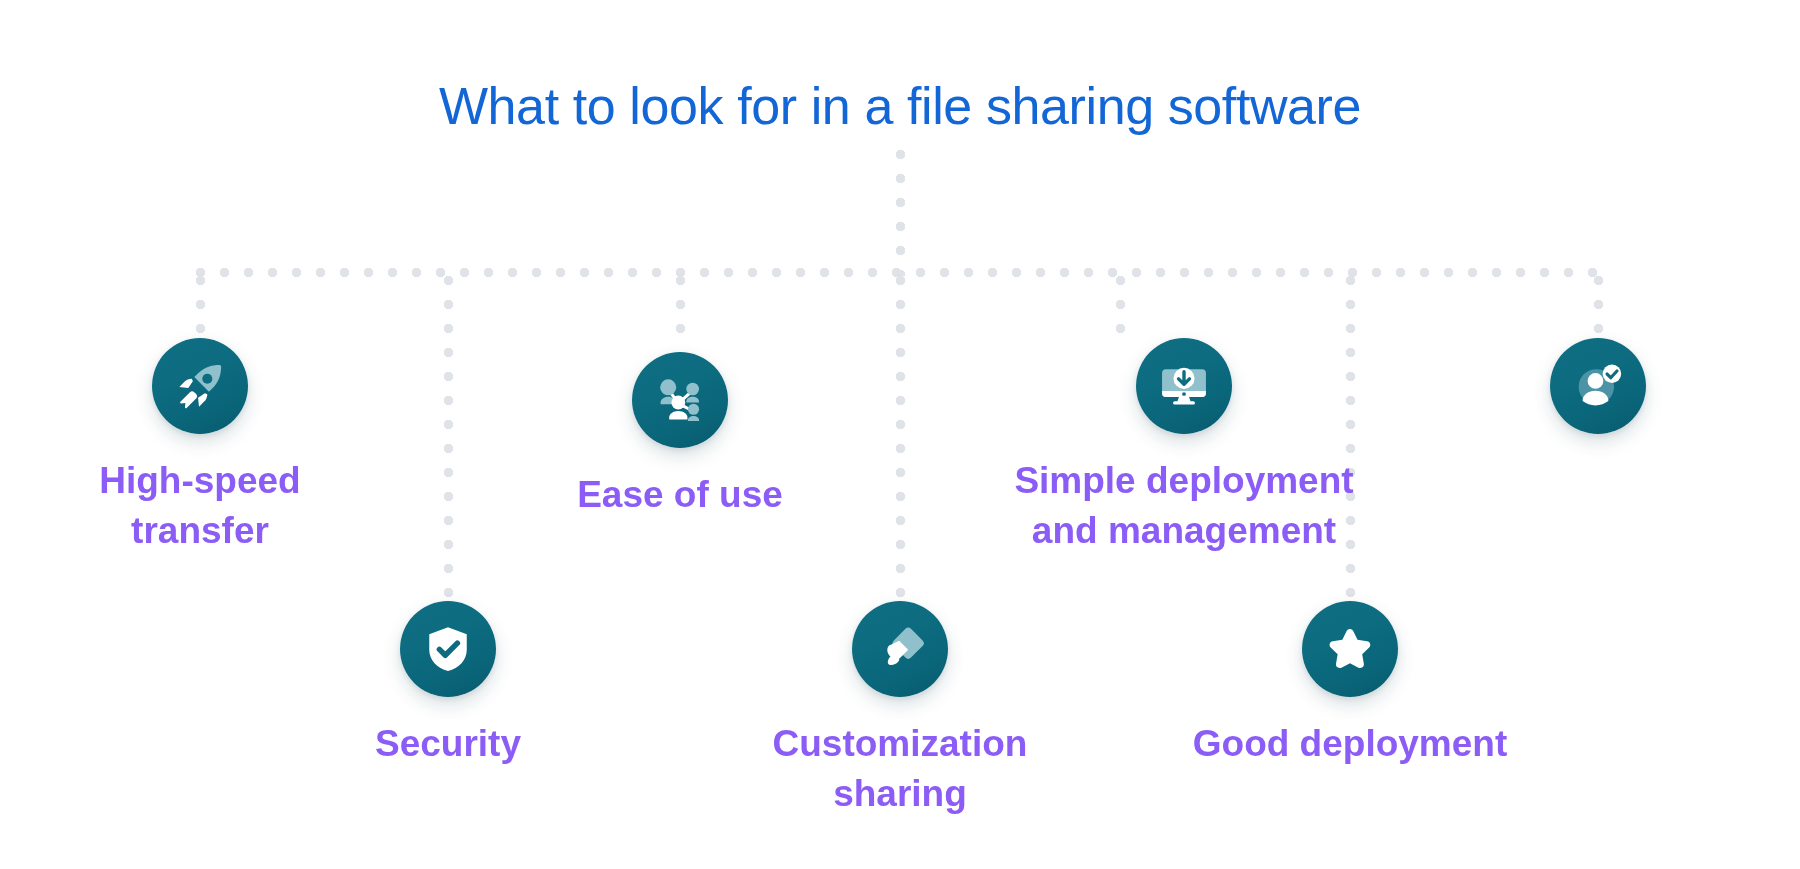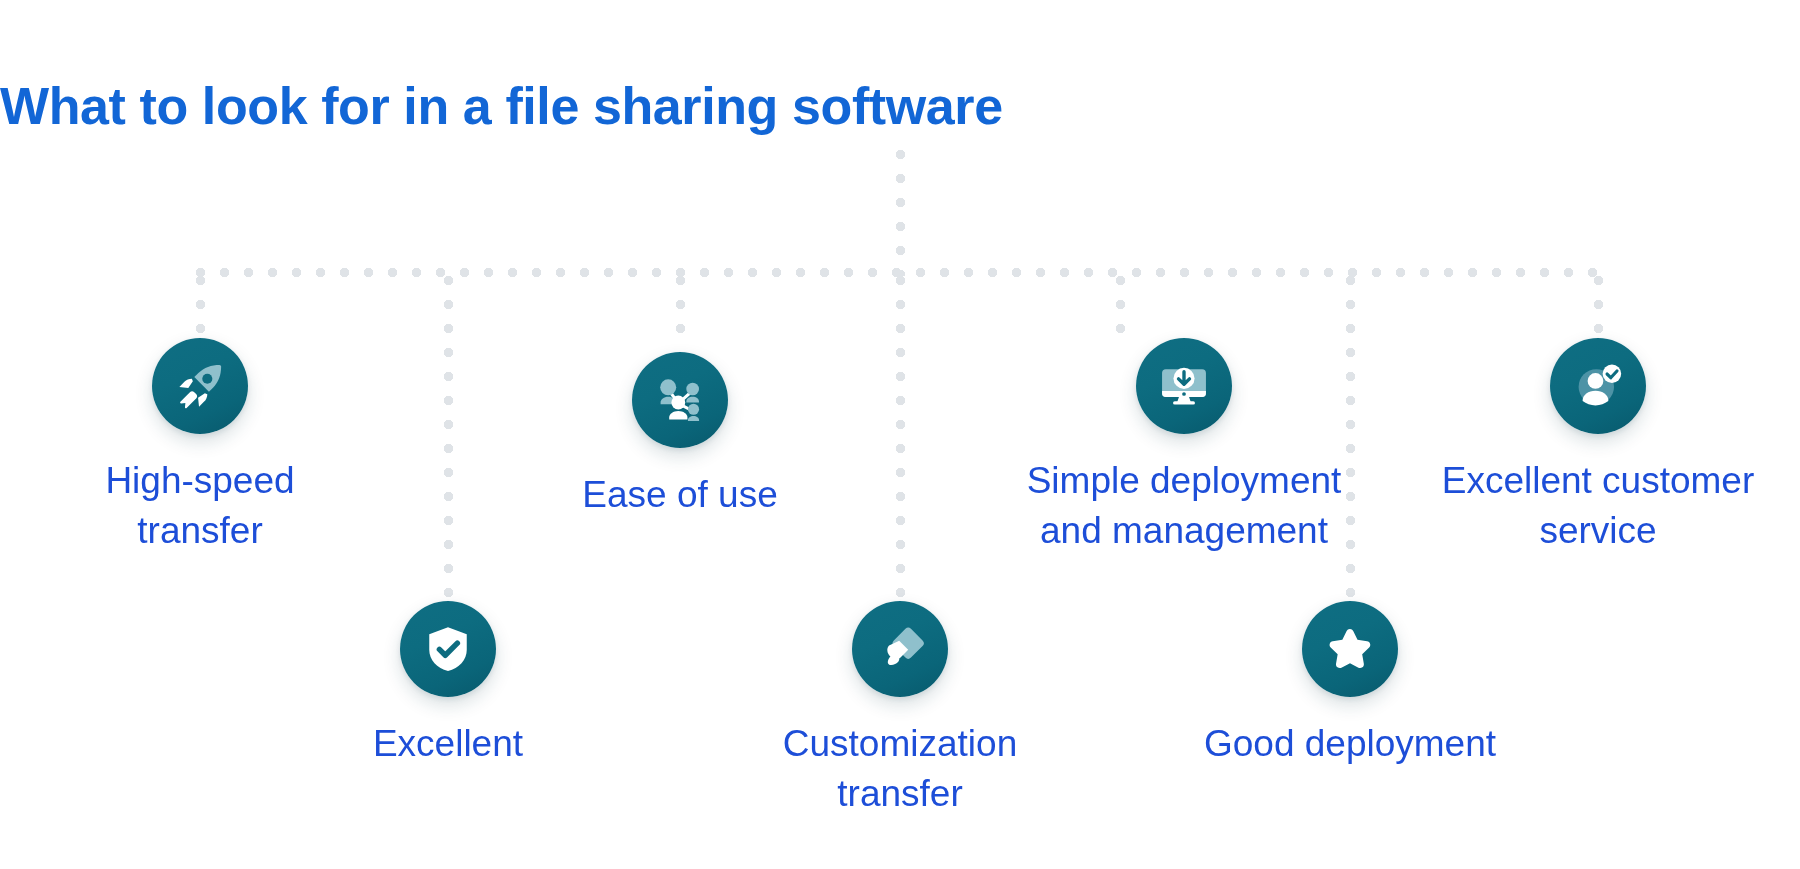--- a/index.html
+++ b/index.html
@@ -9,23 +9,23 @@
     font-family:"Liberation Sans", sans-serif;
     overflow:hidden;
     position:relative;
   }
 
   
   #infographic-title {
     position:absolute;
     left:0; right:0;
     top:78px;
-    text-align:left;
+    text-align:center;
     font-family:"Liberation Sans", sans-serif;
-    font-weight:bold;
+    font-weight:normal;
     font-size:52px;
     letter-spacing:-0.4px;
     color:#1266d6;
     line-height:1.1;
     white-space:nowrap;
   }
 
   
   .dots-h, .dots-v {
     position:absolute;
@@ -66,23 +66,23 @@
     box-shadow:0 8px 18px rgba(20,60,75,0.16), 0 2px 5px rgba(20,60,75,0.10);
     display:flex;
     align-items:center;
     justify-content:center;
   }
   .node-icon svg { display:block; }
   .node-label {
     margin-top:22px;
     font-family:"Liberation Sans", sans-serif;
     font-size:37px;
-    font-weight:normal;
+    font-weight:bold;
     line-height:1.36;
-    color:#1d4ed8;
+    color:#8b5cf6;
     white-space:pre-line;
   }
 </style>
 </head>
 <body>
 
 <div id="infographic-title">What to look for in a file sharing software</div>
 
 <div>
 
@@ -120,21 +120,21 @@
 
 <div class="node" style="left:448px; top:601px;">
   <div class="node-icon-wrap">
     <div class="node-icon">
       <svg width="50" height="50" viewBox="0 0 64 64" aria-hidden="true">
         <path d="M32 4 8 13v20c0 13.3 9.9 23.9 24 27 14.1-3.1 24-13.7 24-27V13L32 4z" fill="#ffffff"></path>
         <path d="M21 32.5l7.5 7.5L44 24.5" fill="none" stroke="#0d6c80" stroke-width="7" stroke-linecap="round" stroke-linejoin="round"></path>
       </svg>
     </div>
   </div>
-  <div class="node-label">Excellent</div>
+  <div class="node-label">Security</div>
 </div>
 
 <div class="node" style="left:680px; top:352px;">
   <div class="node-icon-wrap">
     <div class="node-icon">
       <svg width="54" height="54" viewBox="0 0 64 64" aria-hidden="true">
         <g stroke="#ffffff" stroke-width="3.6" stroke-linecap="round" fill="none">
           <line x1="18" y1="19" x2="30" y2="36"></line>
           <line x1="30" y1="36" x2="47" y2="21"></line>
           <line x1="30" y1="36" x2="47" y2="45"></line>
@@ -165,21 +165,21 @@
   <div class="node-icon-wrap">
     <div class="node-icon">
       <svg width="50" height="50" viewBox="0 0 64 64" aria-hidden="true">
         <rect x="27" y="9" width="31" height="31" rx="5" transform="rotate(45 42.5 24.5)" fill="#8fc0cc"></rect>
         <path d="M31 21.5 L42.5 33 L33 42.5 C29 46.5 22 44 19 41 C16 38 14 31.5 18 27.5 Z" fill="#ffffff"></path>
         <path d="M21 40c-4 4-6 9-3.5 11.5S27 52 30 48c2-2.7 1.2-6-1-8.2-2.2-2.2-5.3-2.5-8 .2z" fill="#ffffff"></path>
       </svg>
     </div>
   </div>
   <div class="node-label">Customization
-transfer</div>
+sharing</div>
 </div>
 
 <div class="node" style="left:1184px; top:338px;">
   <div class="node-icon-wrap">
     <div class="node-icon">
       <svg width="54" height="54" viewBox="0 0 64 64" aria-hidden="true">
         <rect x="6" y="12" width="52" height="33" rx="4.5" fill="#8fc0cc"></rect>
         <path d="M6 38h52v2.5a4.5 4.5 0 0 1-4.5 4.5h-43A4.5 4.5 0 0 1 6 40.5V38z" fill="#ffffff"></path>
         <circle cx="32" cy="41.5" r="2.2" fill="#0d6c80"></circle>
         <path d="M26 45h12l2 6H24l2-6z" fill="#ffffff"></path>
@@ -209,15 +209,13 @@
     <div class="node-icon">
       <svg width="54" height="54" viewBox="0 0 64 64" aria-hidden="true">
         <circle cx="30" cy="33" r="21" fill="#4d93a6"></circle>
         <circle cx="29" cy="26" r="9.3" fill="#ffffff"></circle>
         <path d="M29 37.5c-8.4 0-15.2 5-15.2 11.1v1.3c4.2 3.2 9.5 5.1 15.2 5.1s11-1.9 15.2-5.1v-1.3c0-6.1-6.8-11.1-15.2-11.1z" fill="#ffffff"></path>
         <circle cx="48.5" cy="17.5" r="11" fill="#ffffff"></circle>
         <path d="M42.8 17.8l4.3 4.4 7.4-8" fill="none" stroke="#0d6c80" stroke-width="3.8" stroke-linecap="round" stroke-linejoin="round"></path>
       </svg>
     </div>
   </div>
-  <div class="node-label">Excellent customer
-service</div>
 </div>
 
 </body></html>

